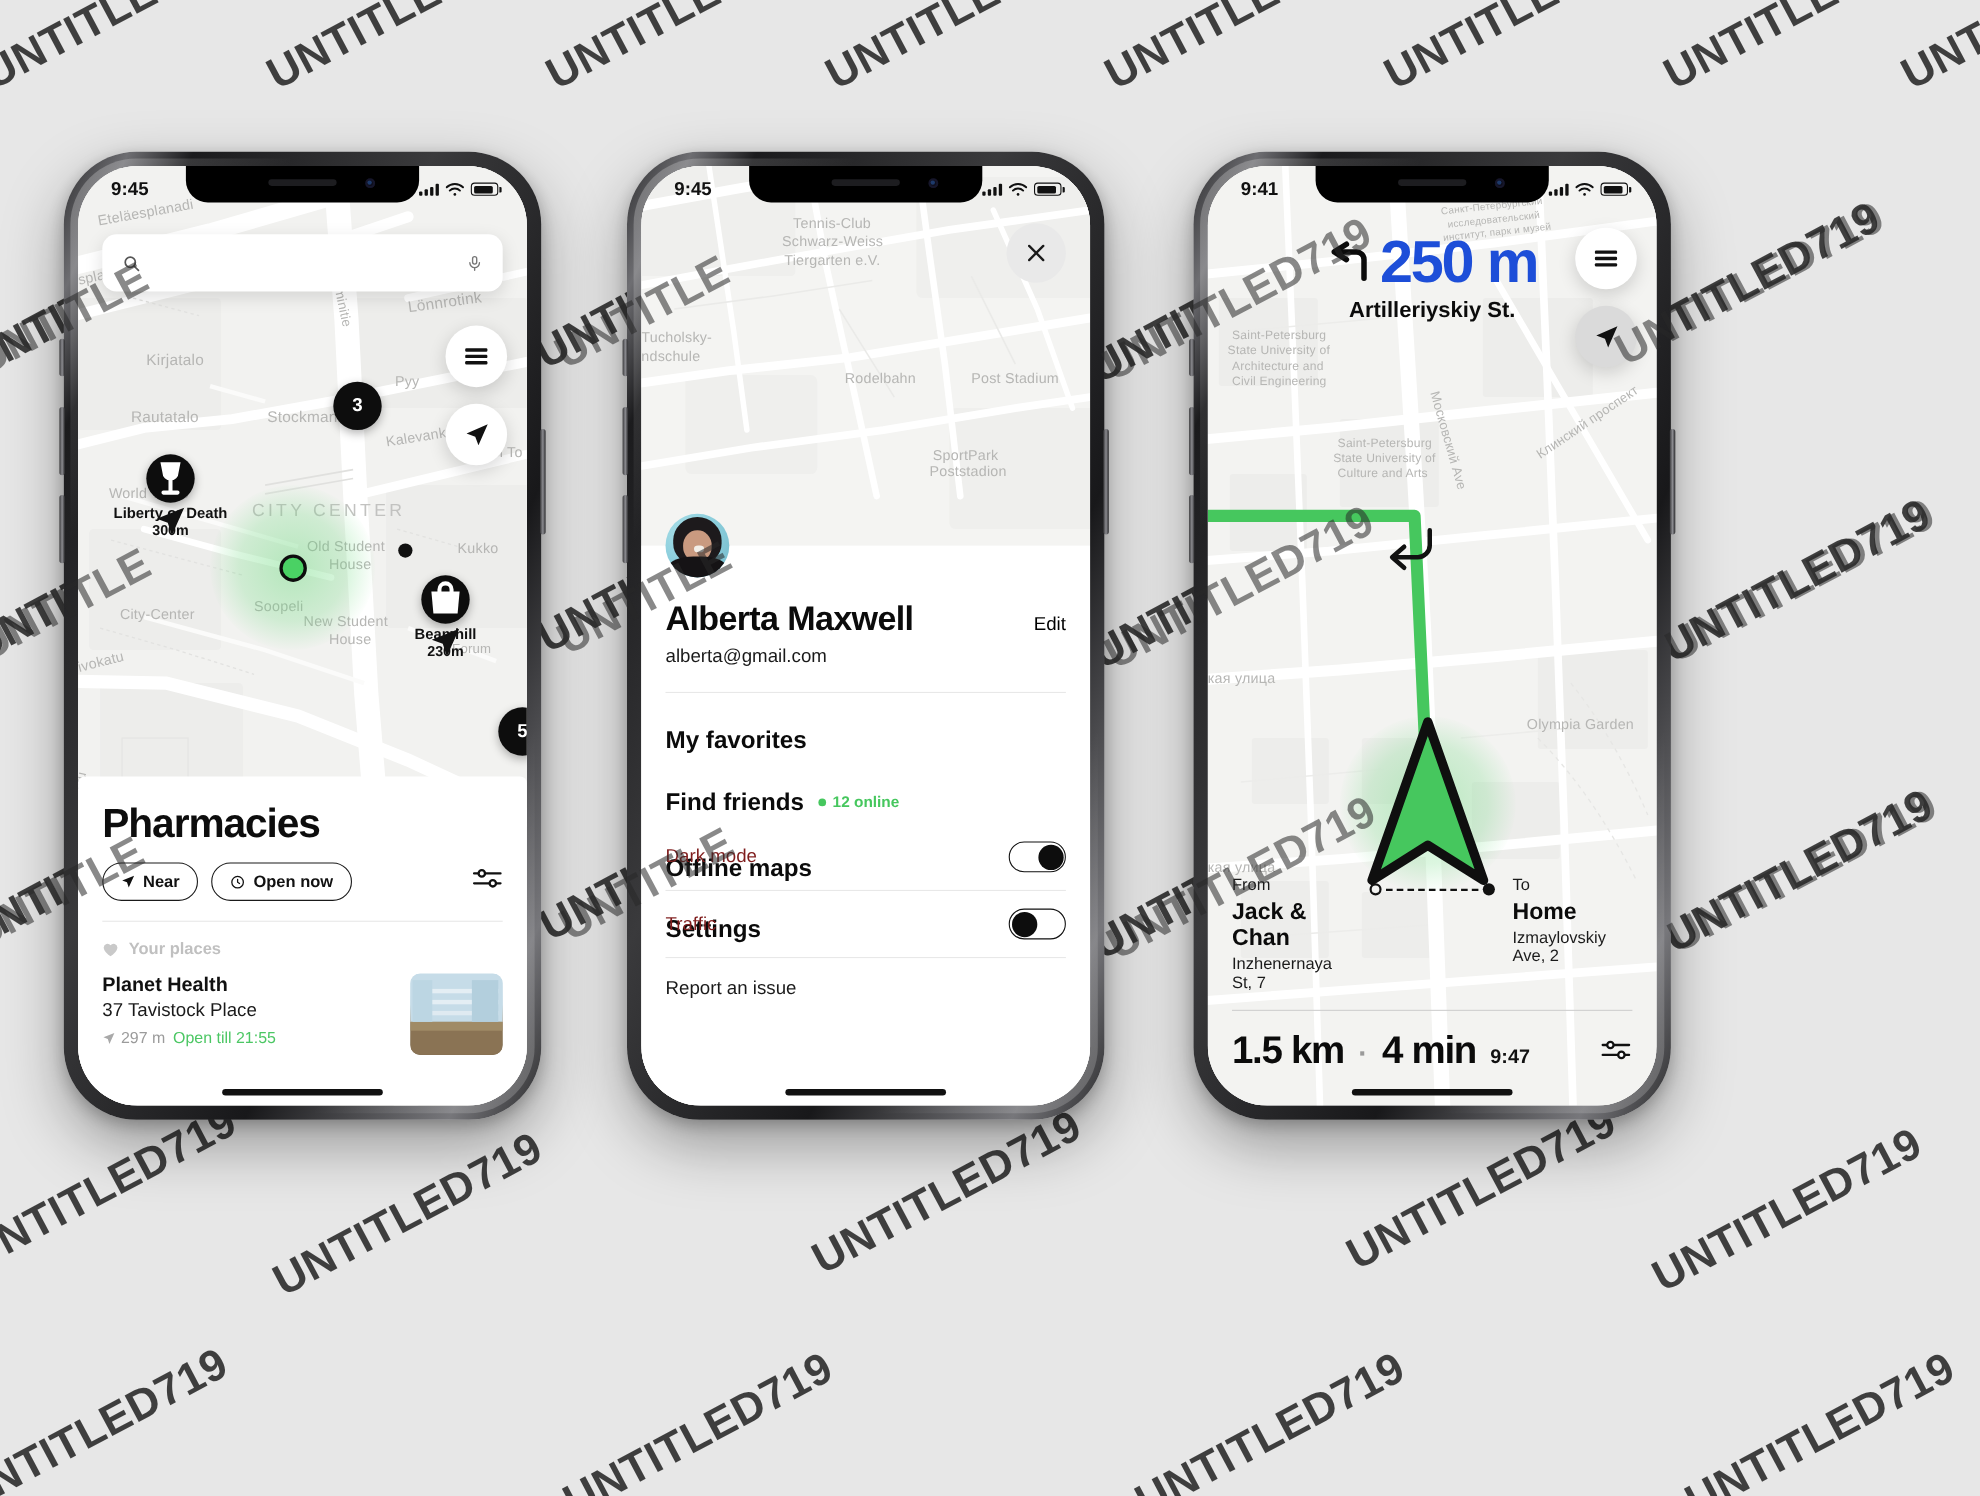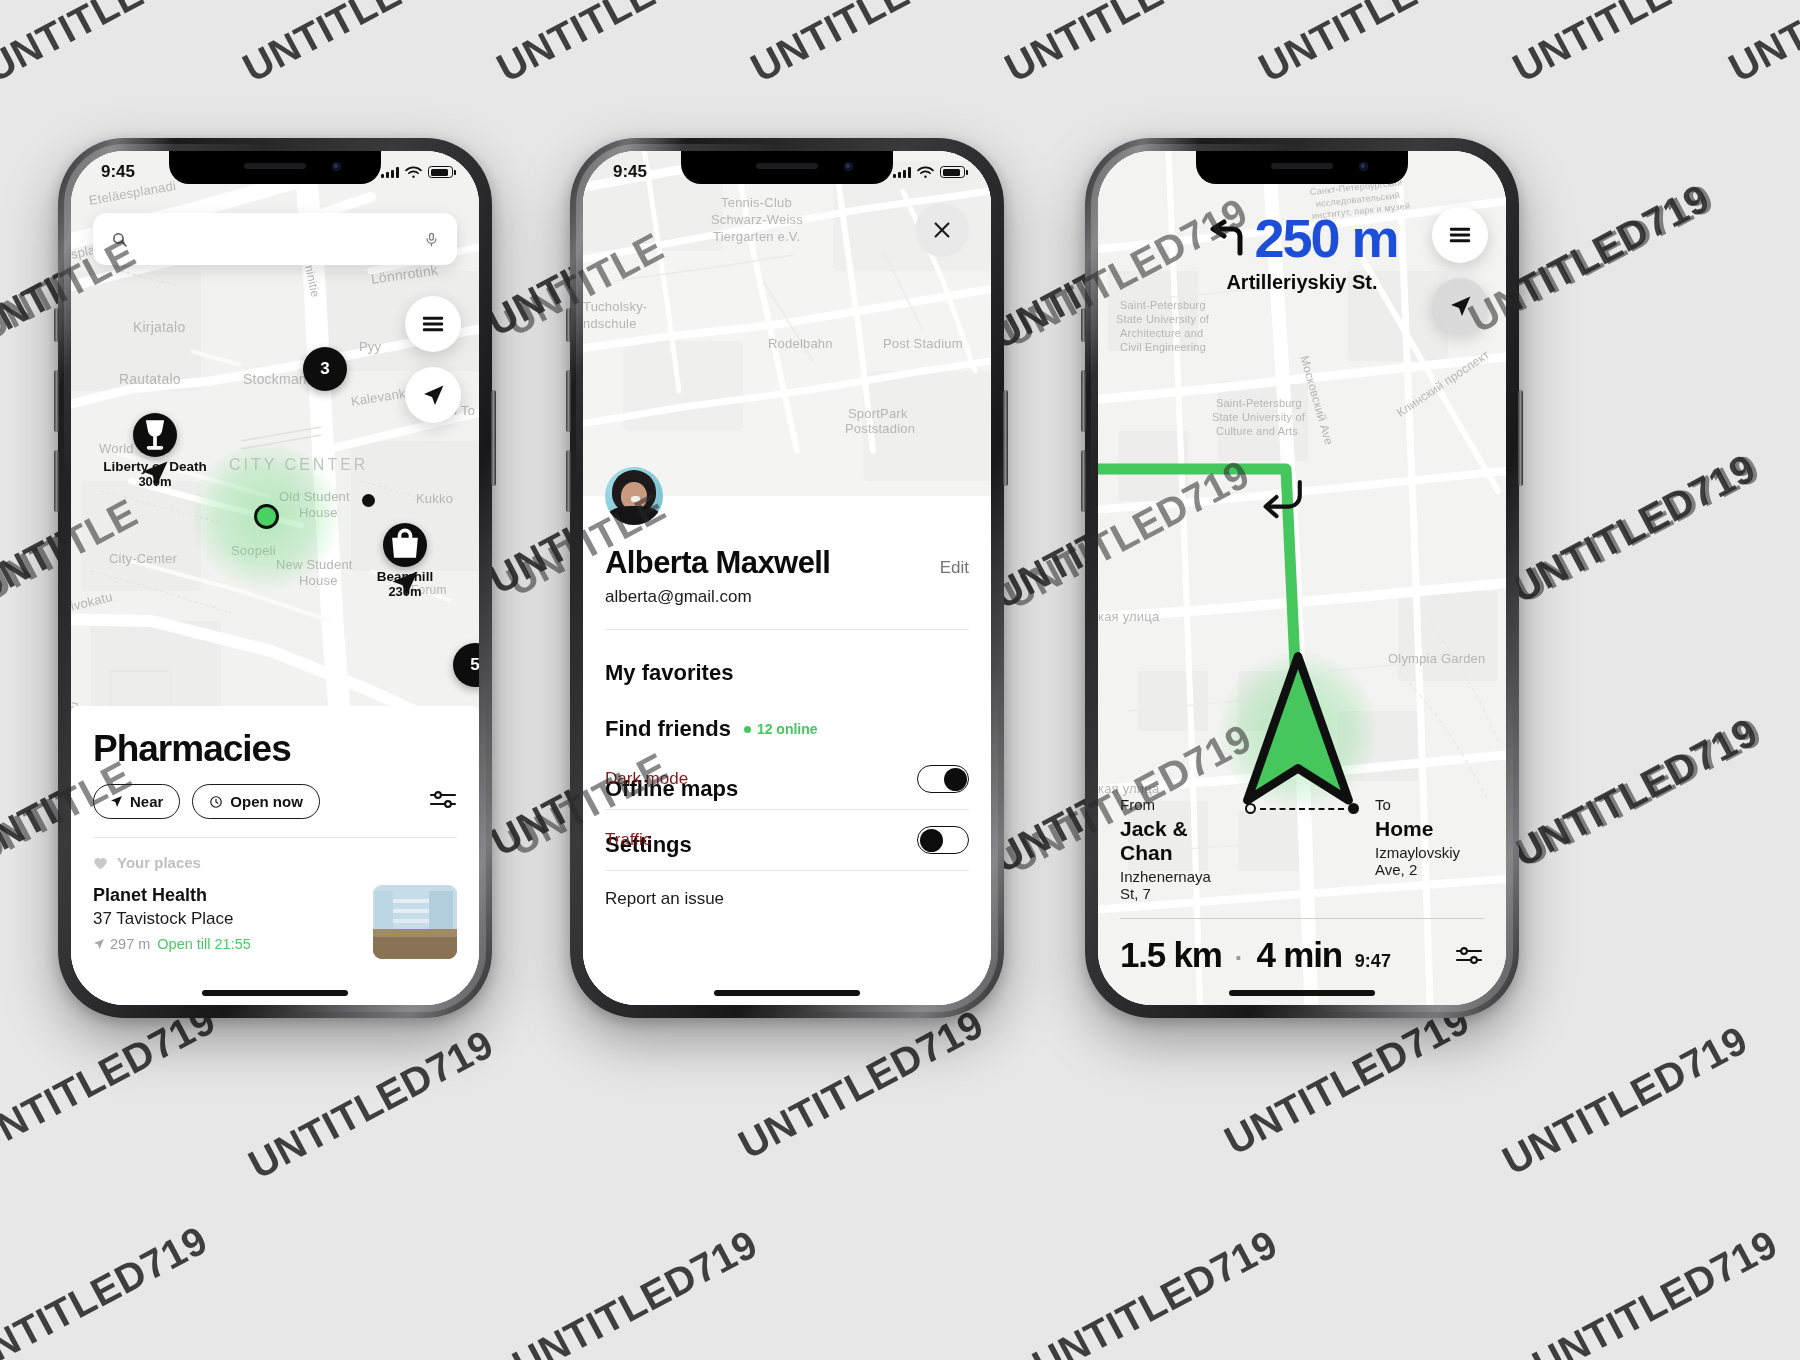--- a/index.html
+++ b/index.html
@@ -149,21 +149,21 @@
   .avatar{
     width:58px; height:58px; border-radius:50%; overflow:hidden; position:relative;
     background: radial-gradient(circle at 30% 28%, #a9dfe8 0%, #8ecfdd 45%, #6fb8c9 100%);
   }
   .avatar .hair{ position:absolute; left:12%; top:6%; width:76%; height:74%; border-radius:50% 50% 44% 44%; background:#1d1a1c;}
   .avatar .face{ position:absolute; left:28%; top:26%; width:44%; height:48%; border-radius:50% 50% 46% 46%; background:#c99a80;}
   .avatar .body{ position:absolute; left:6%; bottom:-4%; width:88%; height:36%; border-radius:44% 44% 0 0; background:#151315;}
   .avatar .hl{ position:absolute; left:44%; top:50%; width:16%; height:10%; border-radius:40%; background:#f2efe9;}
   .prow{ display:flex; align-items:baseline; justify-content:space-between;}
   .pname{ font-size:31px; font-weight:800; color:#0b0b0b; letter-spacing:-0.6px;}
-  .pedit{ font-size:17px; color:#737373; cursor:pointer;margin-left:27px;}
+  .pedit{ font-size:17px; color:#000000; cursor:pointer;margin-left:27px;}
   .pmail{ font-size:17px; color:#1a1a1a; margin-top:6px;}
   .menu-item{ font-size:22px; font-weight:700; color:#0b0b0b; display:flex; align-items:center; gap:13px; cursor:pointer;}
   .badge{ font-size:14px; font-weight:700; color:#46c75e; display:flex; align-items:center; gap:6px;}
   .badge i{ width:7px; height:7px; border-radius:50%; background:#46c75e; display:block;}
   .togrow{ display:flex; align-items:center; justify-content:space-between; }
   .tog-label{ font-size:17px; font-weight:400; color:#7f1d1d;}
   .toggle{ width:52px; height:28px; border-radius:16px; border:1.8px solid #111; background:#fff; position:relative; cursor:pointer;}
   .toggle i{ position:absolute; top:1.5px; width:23px; height:23px; border-radius:50%; background:#0d0d0d; transition:none;}
   .toggle.on i{ right:1.5px; } .toggle.off i{ left:1.5px; }
   .report{ font-size:17px; color:#1a1a1a; cursor:pointer;}
@@ -775,20 +775,39 @@
                 <circle cx="19" cy="15" r="2.9" fill="#fff"></circle>
             </svg>
           </span>
         </div>
       </div>
 
       <div class="notch">
         <span class="speaker"></span>
         <span class="cam"></span>
       </div>
+      <div class="statusbar">
+        <span>9:41</span>
+        <span class="sb-right">
+          <span class="bars">
+              <i></i>
+              <i></i>
+              <i></i>
+              <i></i>
+            </span>
+          <svg width="17" height="13" viewBox="0 0 18 14" fill="none" stroke="#111" stroke-width="1.9">
+            <path d="M1 4.6a11.5 11.5 0 0116 0" stroke-linecap="round"></path>
+            <path d="M4 7.8a7 7 0 0110 0" stroke-linecap="round"></path>
+            <circle cx="9" cy="11.6" r="1.3" fill="#111" stroke="none"></circle>
+          </svg>
+          <span class="batt">
+              <i></i>
+            </span>
+        </span>
+      </div>
       <div class="home-ind"></div>
     </div>
   </div>
 
   <div class="wm-layer" style="z-index:950;">
     <div class="wm light" style="left:498px; top:262px;">UNTITLE</div>
     <div class="wm light" style="left:500px; top:522px;">UNTITLE</div>
     <div class="wm light" style="left:502px; top:782px;">UNTITLE</div>
     <div class="wm light" style="left:990px; top:250px;">UNTITLED719</div>
     <div class="wm light" style="left:992px; top:512px;">UNTITLED719</div>

